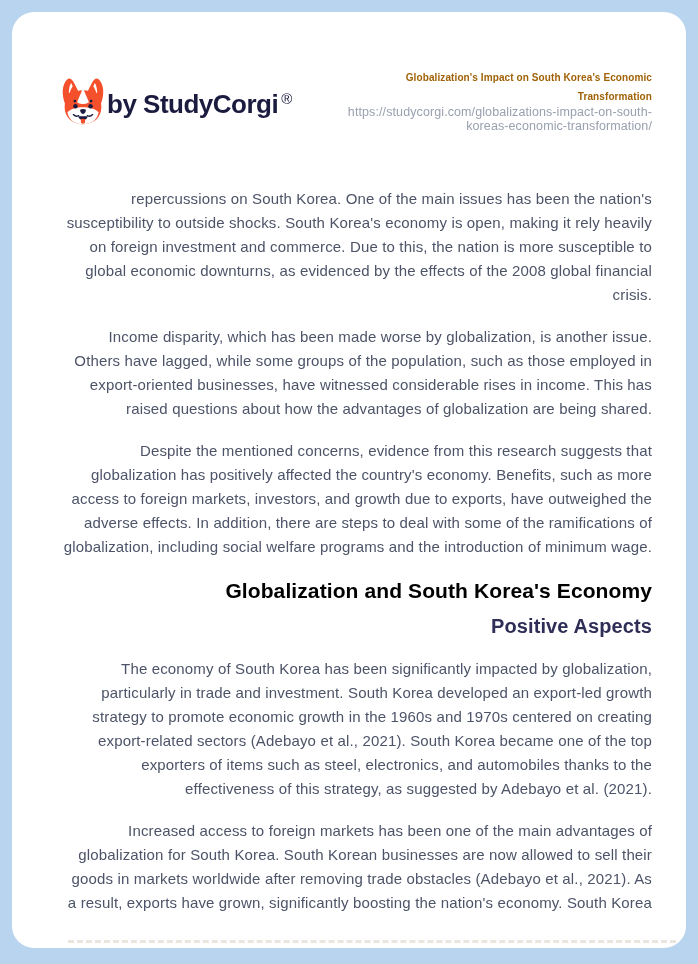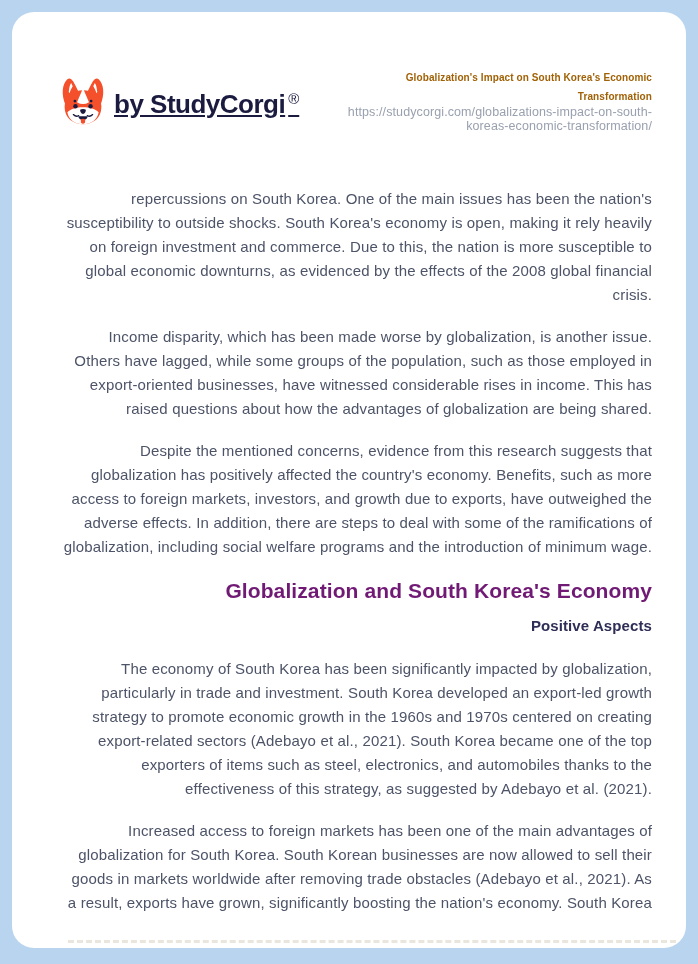--- a/index.html
+++ b/index.html
@@ -25,27 +25,26 @@
     justify-content: space-between;
     align-items: flex-start;
   }
   .brand {
     display: flex;
     align-items: center;
     margin-top: 10px;
   }
   .brand-logo { width: 46px; height: 56px; flex: 0 0 auto; }
   .brand-text {
-    margin-left: 8px;
+    margin-left: 1px;
     font-size: 26px;
     font-weight: 700;
     letter-spacing: -0.5px;
     color: #1b1b40;
     white-space: nowrap;
-    text-decoration: underline;
   }
   .reg-mark {
     font-size: 15px;
     font-weight: 400;
     color: #1b1b40;
     vertical-align: 9px;
     margin-left: 3px;
     letter-spacing: 0;
   }
   .doc-meta { width: 310px; text-align: right; padding-top: 2px; }
@@ -72,26 +71,26 @@
     font-size: 15px;
     line-height: 24px;
     letter-spacing: 0.15px;
     color: #4d5468;
     margin-bottom: 18px;
   }
   .doc-body h2 {
     font-size: 21px;
     line-height: 28px;
     font-weight: 700;
-    color: #701a75;
+    color: #000000;
     letter-spacing: 0.1px;
     margin: 2px 0 9px 0;
   }
   .doc-body h3 {
-    font-size: 15px;
+    font-size: 20px;
     line-height: 24px;
     font-weight: 700;
     color: #2e2e57;
     letter-spacing: 0.1px;
     margin: 0 0 19px 0;
   }
   
   .cut-line {
     position: absolute;
     left: 56px;

